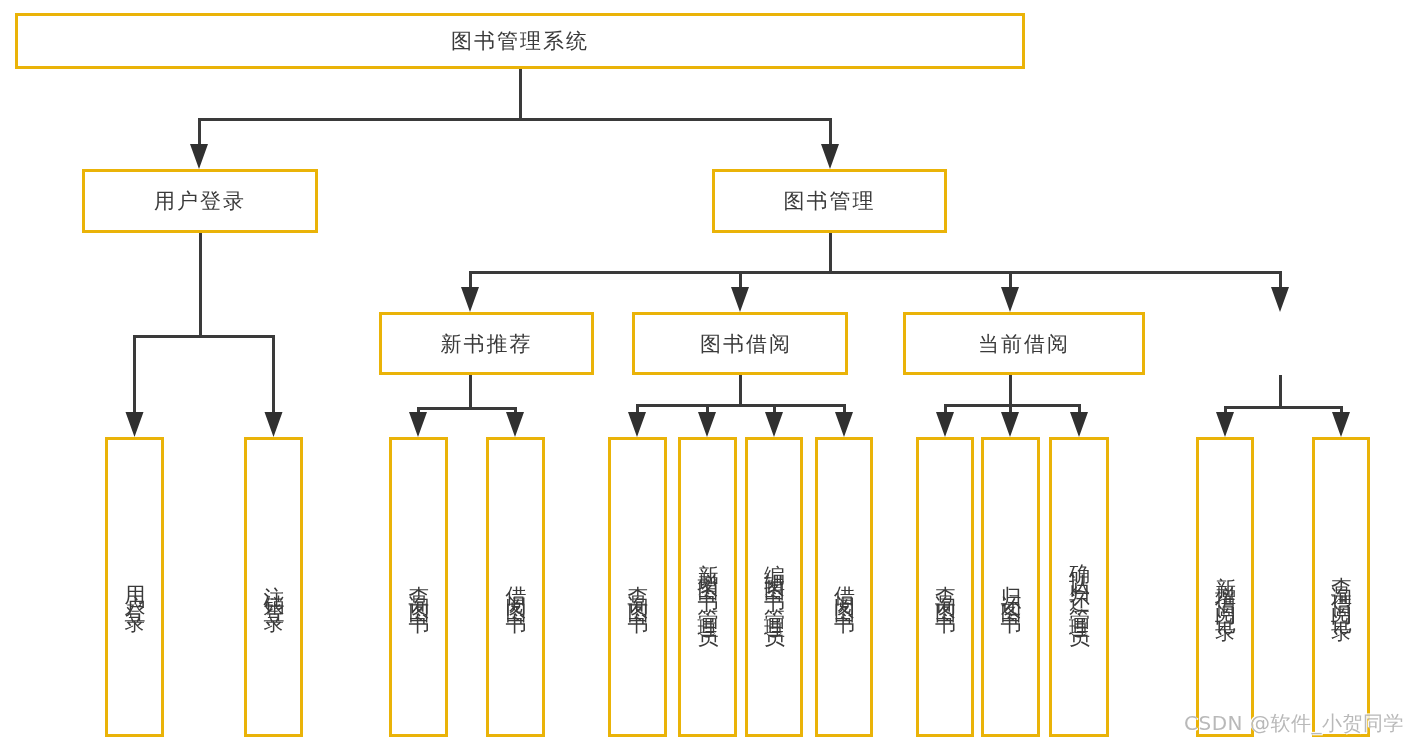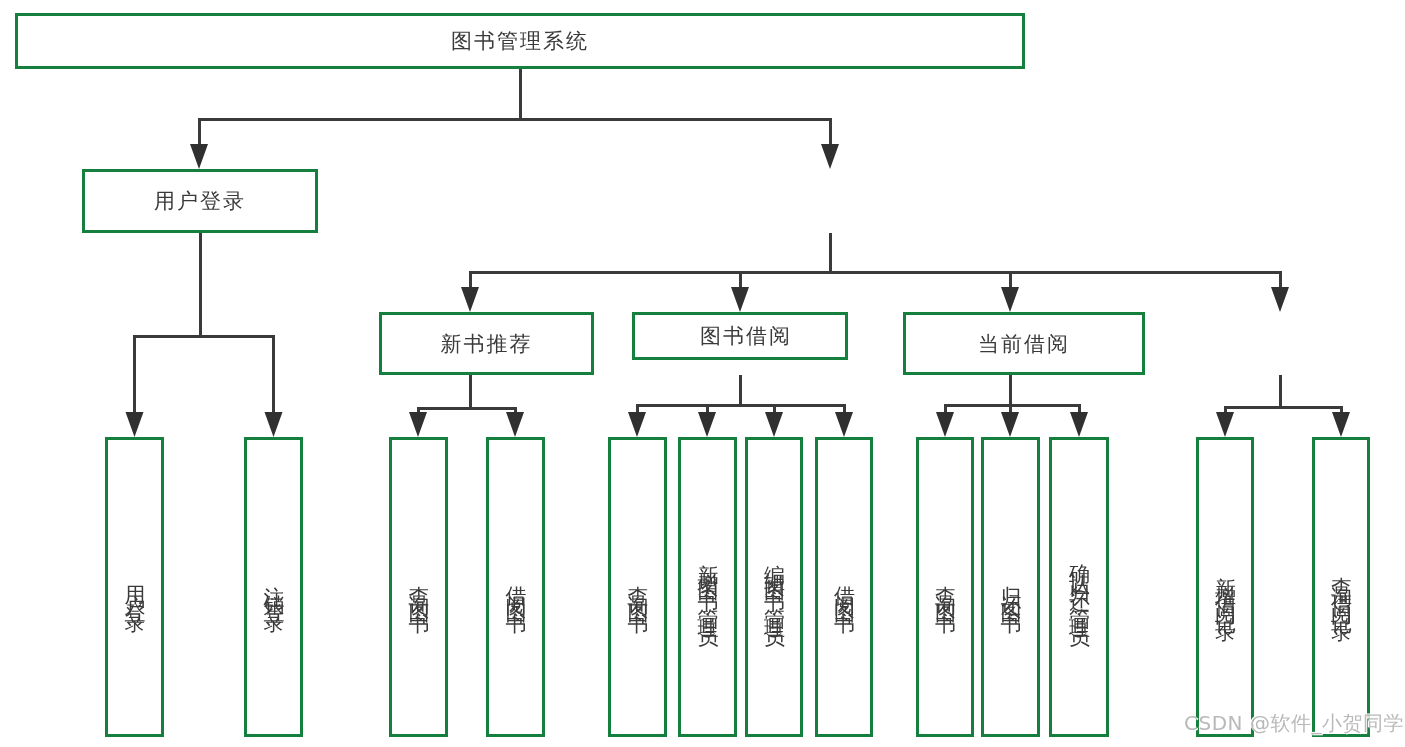--- a/index.html
+++ b/index.html
@@ -19,21 +19,21 @@
     position: absolute;
     left: 0; top: 0;
     width: 1405px;
     height: 747px;
     z-index: 1;
   }
   .box {
     position: absolute;
     box-sizing: border-box;
     background: #ffffff;
-    border: 3px solid #15803d;
+    border: 3px solid #eab308;
     display: flex;
     align-items: center;
     justify-content: center;
     color: #3a3a3a;
     z-index: 2;
   }
   .box .lbl {
     font-size: 21px;
     letter-spacing: 2px;
     white-space: nowrap;
@@ -102,25 +102,28 @@
       M1332,412 L1350,412 L1341,437 Z"></path>
   </svg>
 
   <div class="box" style="left:15px; top:13px; width:1010px; height:56px;">
     <span class="lbl">图书管理系统</span>
   </div>
 
   <div class="box" style="left:82px; top:169px; width:236px; height:64px;">
     <span class="lbl">用户登录</span>
   </div>
+  <div class="box" style="left:712px; top:169px; width:235px; height:64px;">
+    <span class="lbl">图书管理</span>
+  </div>
 
   <div class="box" style="left:362px; top:312px; width:215px; height:63px;margin-left:17px;">
     <span class="lbl">新书推荐</span>
   </div>
-  <div class="box" style="left:632px; top:312px; width:216px; height:48px;padding-left:12px;">
+  <div class="box" style="left:632px; top:312px; width:216px; height:63px;padding-left:12px;">
     <span class="lbl">图书借阅</span>
   </div>
   <div class="box" style="left:903px; top:312px; width:242px; height:63px;">
     <span class="lbl">当前借阅</span>
   </div>
 
   <div class="box vbox" style="left:105px; top:437px; width:59px; height:300px;">
     <span class="lbl">用户登录</span>
   </div>
   <div class="box vbox" style="left:244px; top:437px; width:59px; height:300px;">

